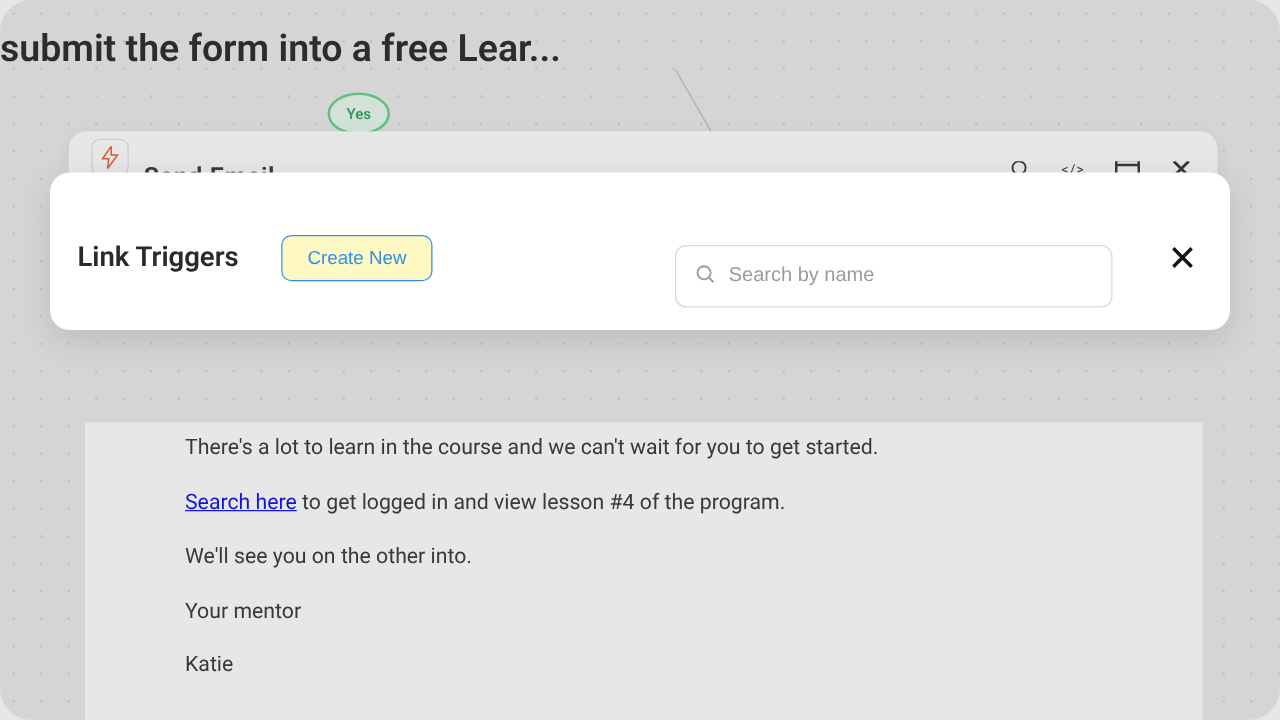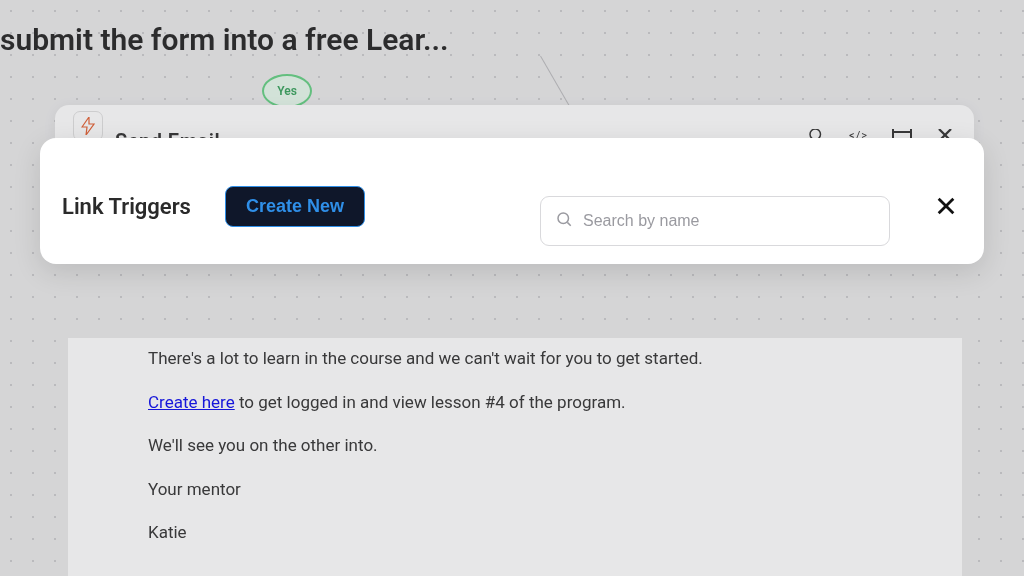--- a/index.html
+++ b/index.html
@@ -3,20 +3,21 @@
 <meta charset="utf-8">
 <style>
   * { box-sizing: border-box; margin: 0; padding: 0; }
   html, body { width: 1024px; height: 576px; overflow: hidden; font-family: -apple-system, BlinkMacSystemFont, "Segoe UI", Roboto, Arial, sans-serif; }
   .bg {
     width: 1024px; height: 576px;
     background-color: #e9e9ea;
     background-image: radial-gradient(circle, #c9c9cb 1px, transparent 1px);
     background-size: 22px 22px;
     position: relative;
+    border-radius: 25px;
   }
   .bg-title {
     position: absolute;
     top: 22px; left: 0;
     font-size: 30px; font-weight: 600;
     color: #1c1c1c;
   }
   .yes-pill {
     position: absolute;
     top: 74px; left: 262px;
@@ -69,23 +70,23 @@
     border-radius: 16px;
     box-shadow: 0 8px 28px rgba(0,0,0,0.12);
     padding: 28px 22px 18px 22px;
   }
   .modal-header {
     display: flex; align-items: center; gap: 34px;
   }
   .modal-title { font-size: 22px; font-weight: 600; color: #2a2a2a; white-space: nowrap; }
   .create-btn {
     border: 1.5px solid #2f8fe8;
-    background: #0f172a;
+    background: #fef9c3;
     color: #2f8fe8;
-    font-size: 18px; font-weight: 700;
+    font-size: 15px; font-weight: 400;
     padding: 9px 20px;
     border-radius: 8px;
     cursor: pointer;
   }
   .spacer { flex: 1; }
   .search-wrap {
     width: 350px;
     border: 1px solid #d9d9dc;
     border-radius: 9px;
     height: 50px;
@@ -158,21 +159,21 @@
         </svg>
       <svg width="18" height="18" viewBox="0 0 24 24" fill="none" stroke="currentColor" stroke-width="3">
           <line x1="4" y1="4" x2="20" y2="20"></line>
           <line x1="20" y1="4" x2="4" y2="20"></line>
         </svg>
     </div>
   </div>
 
   <div class="email-panel">
     <p>There's a lot to learn in the course and we can't wait for you to get started.</p>
-    <p><a href="#">Create here</a><span> to get logged in and view lesson #4 of the program.</span></p>
+    <p><a href="#">Search here</a><span> to get logged in and view lesson #4 of the program.</span></p>
     <p>We'll see you on the other into.</p>
     <p>Your mentor</p>
     <p>Katie</p>
   </div>
 
   <div class="dim-overlay"></div>
 
   <div class="modal">
     <div class="modal-header">
       <div class="modal-title">Link Triggers</div>

